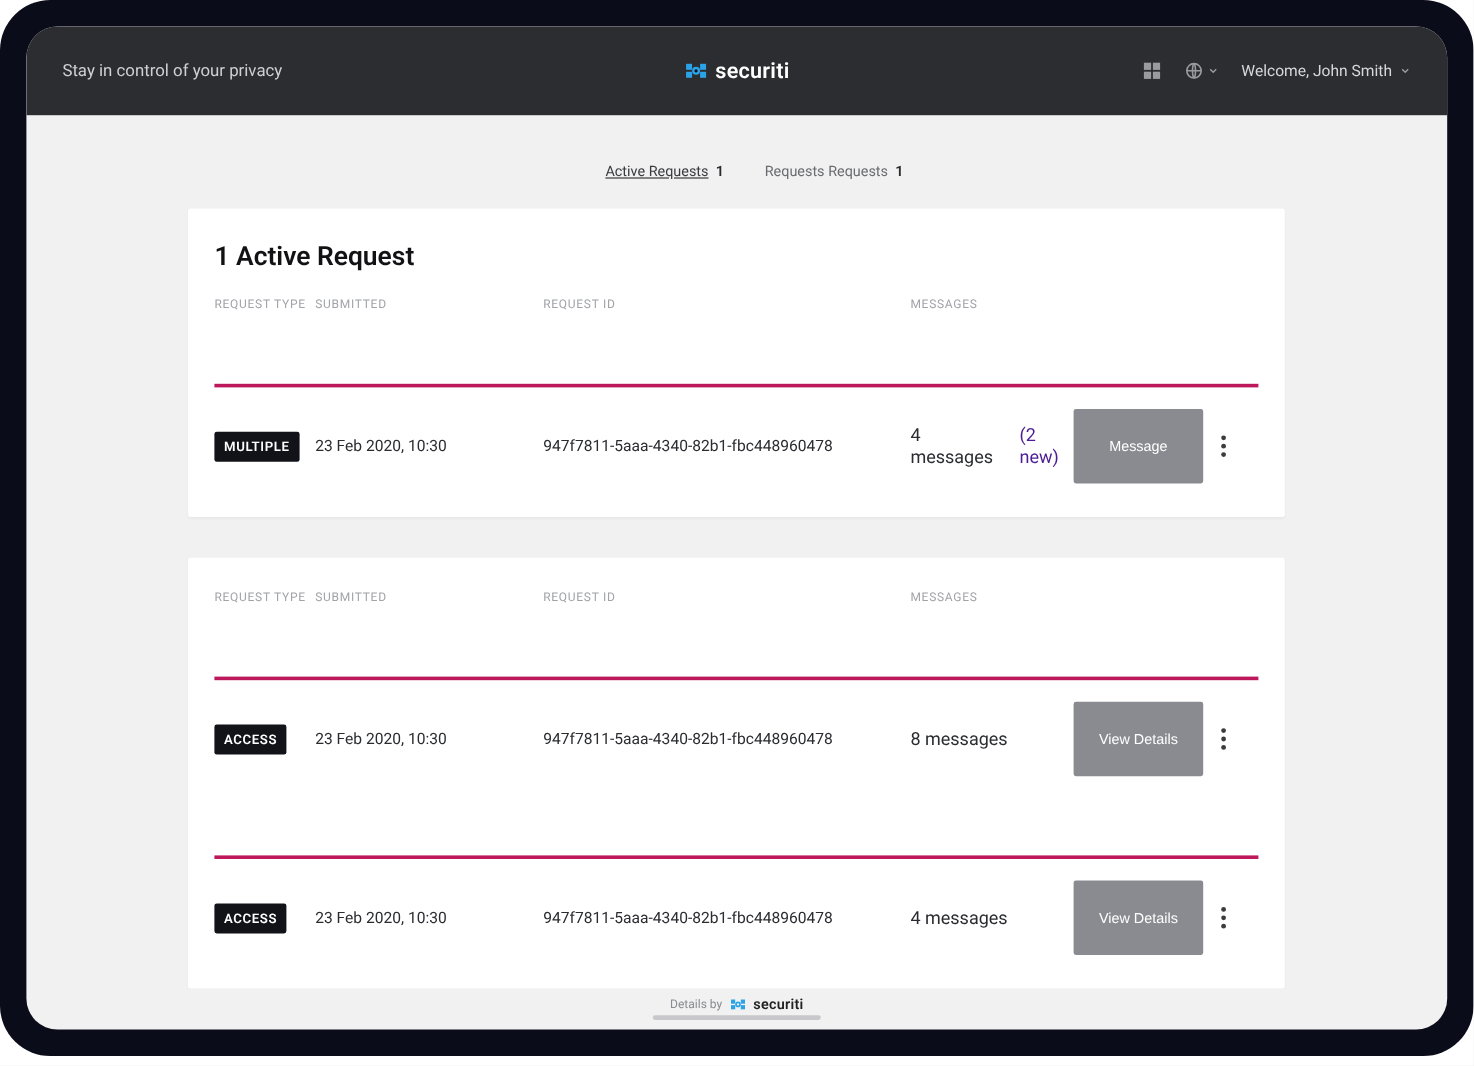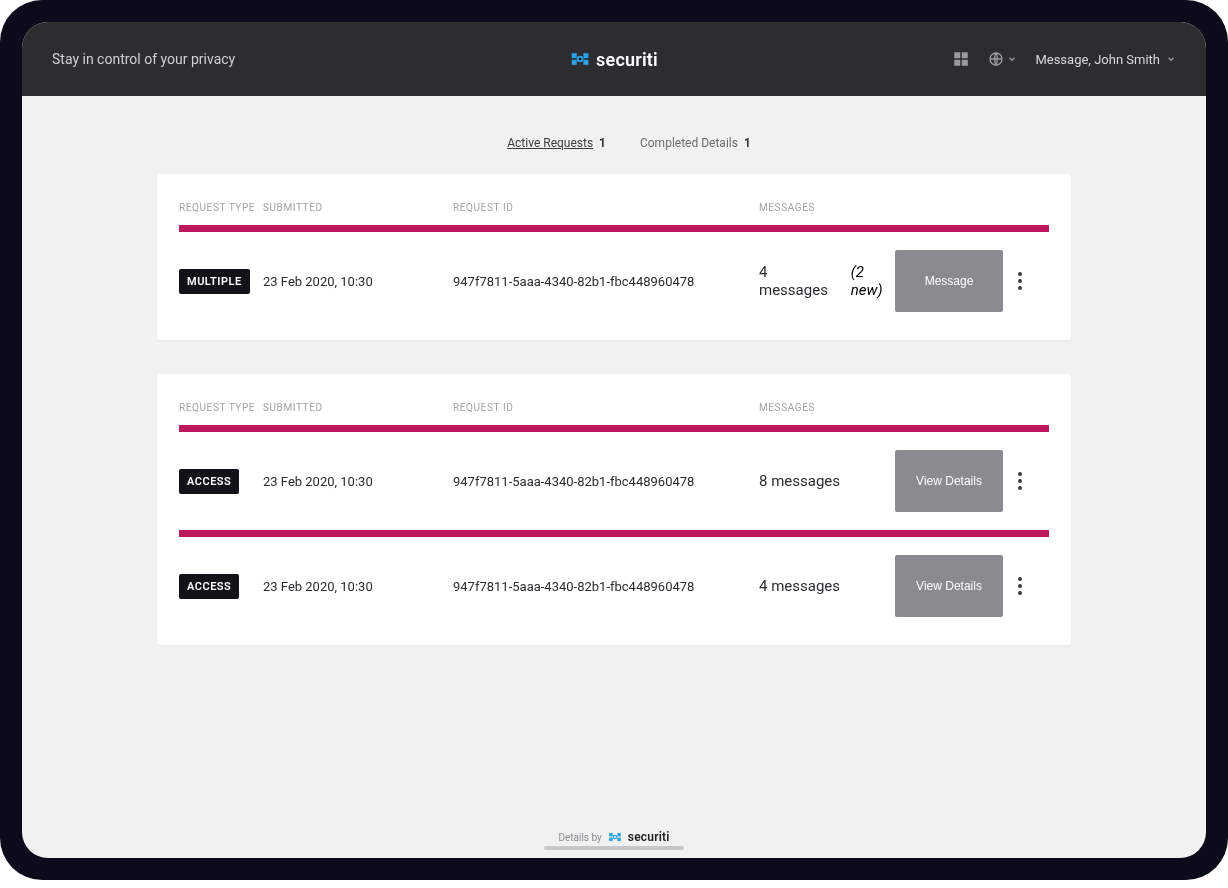--- a/index.html
+++ b/index.html
@@ -113,36 +113,37 @@
     letter-spacing: 0.6px;
     color: #a2a3a8;
     text-transform: uppercase;
     padding: 0 0 12px;
   }
   .row {
     display: grid;
     grid-template-columns: 84px 190px 306px 136px 110px 30px;
     align-items: center;
     padding: 18px 0;
-    border-top: 7px solid #be185d;
+    border-top: 3px solid #be185d;
     font-size: 13px;
     color: #2b2c30;
+    margin-top: 48px;
   }
   .badge {
     display:inline-block;
     background: #111318;
     color: #fff;
     font-size: 11px;
     font-weight: 600;
     letter-spacing: 0.5px;
     padding: 6px 8px;
     border-radius: 2px;
   }
   .msg-col { display:flex; align-items:center; gap:18px; font-size:15px; }
-  .new-badge { color:#000000;font-style:italic; }
+  .new-badge { color:#4c1d95; }
   .action-btn {
     background:#8a8b90;
     color:#fff;
     font-size:12px;
     border:none;
     padding:24px 0;
     width:108px;
     border-radius:2px;
     cursor:pointer;
   }
@@ -203,42 +204,43 @@
         <span class="header-icon">
           <svg width="16" height="16" viewBox="0 0 24 24" fill="none" stroke="#9a9b9f" stroke-width="2">
             <circle cx="12" cy="12" r="9"></circle>
             <path d="M3 12h18M12 3c2.5 3 2.5 15 0 18M12 3c-2.5 3-2.5 15 0 18"></path>
           </svg>
           <svg width="10" height="10" viewBox="0 0 24 24" fill="none" stroke="#9a9b9f" stroke-width="3" style="margin-left:3px;">
             <polyline points="6 9 12 15 18 9"></polyline>
           </svg>
         </span>
         <span class="welcome">
-          <span><span>Message, </span><span>John Smith</span></span>
+          <span><span>Welcome, </span><span>John Smith</span></span>
           <svg width="10" height="10" viewBox="0 0 24 24" fill="none" stroke="#9a9b9f" stroke-width="3">
             <polyline points="6 9 12 15 18 9"></polyline>
           </svg>
         </span>
       </div>
     </div>
 
     <div class="content">
 
       <div class="tabs">
         <div class="tab active">
           <span class="tab-label">Active Requests</span>
           <span class="tab-count">1</span>
         </div>
         <div class="tab">
-          <span class="tab-label">Completed Details</span>
+          <span class="tab-label">Requests Requests</span>
           <span class="tab-count">1</span>
         </div>
       </div>
 
       <div class="card">
+        <h2 class="card-title">1 Active Request</h2>
         <div class="table-head">
           <div>REQUEST TYPE</div>
           <div>SUBMITTED</div>
           <div>REQUEST ID</div>
           <div>MESSAGES</div>
           <div></div>
             <div></div>
         </div>
         <div class="row">
           <div><span class="badge">MULTIPLE</span></div>

